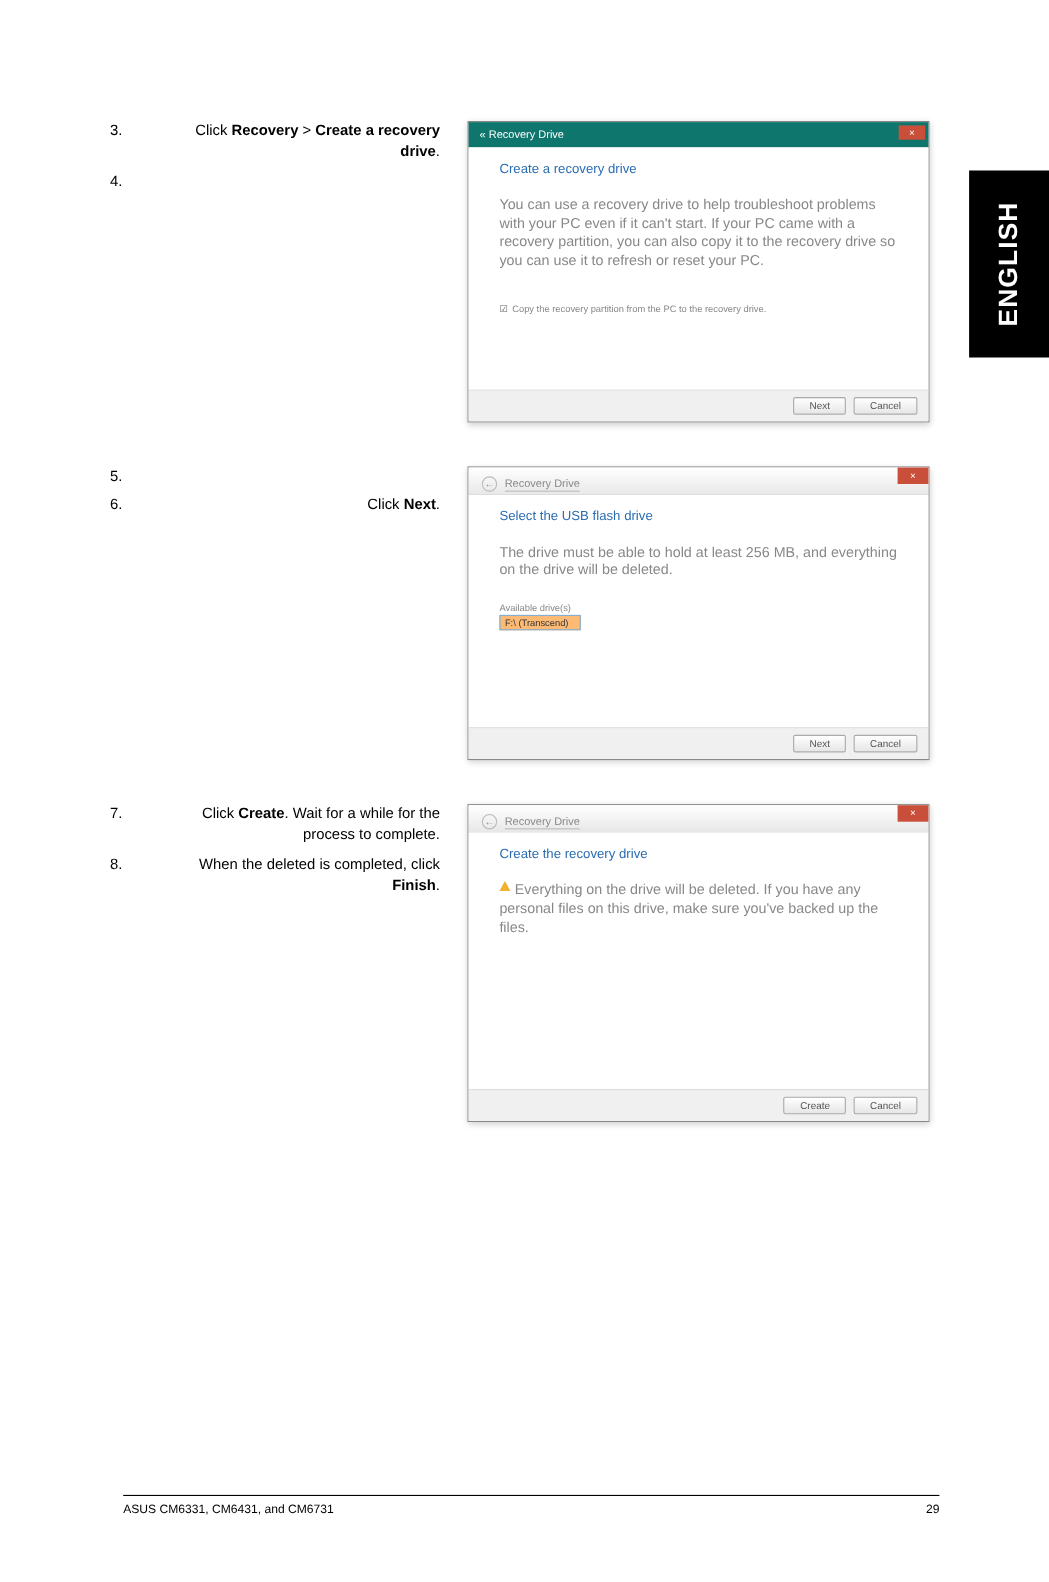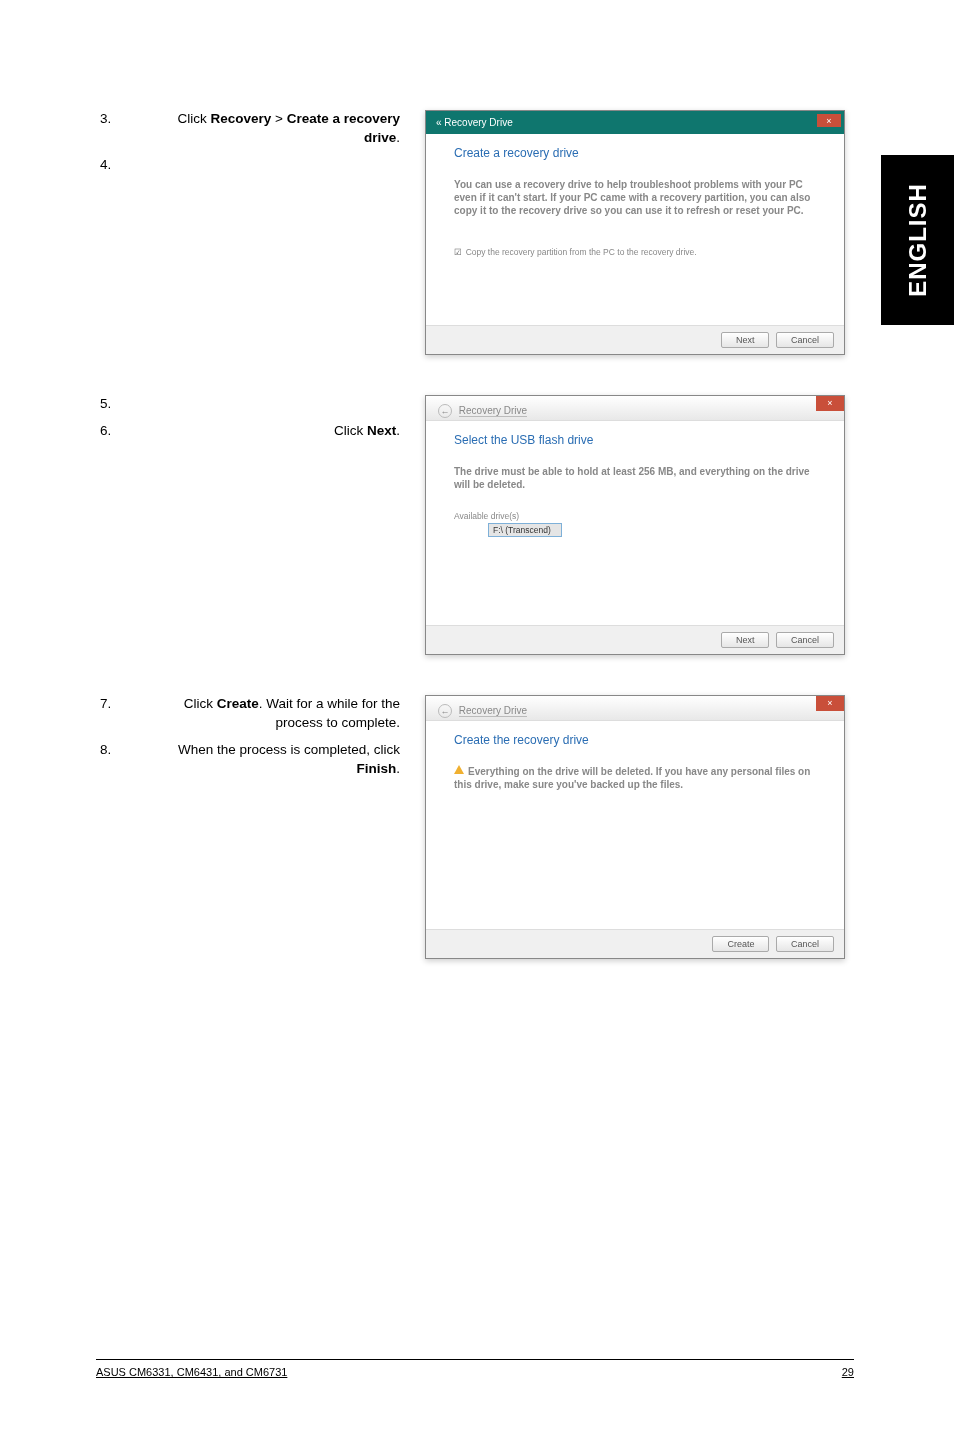--- a/index.html
+++ b/index.html
@@ -118,25 +118,24 @@
     min-height: 180px;
     background: #fff;
     position: relative;
   }
   .dialog-title {
     color: #2a6db3;
     font-size: 12px;
     margin-bottom: 18px;
   }
   .dialog-text {
-    font-size: 10px;
+    font-size: 13px;
     color: #888;
     line-height: 1.3;
     margin-bottom: 20px;
-    font-weight: bold;
   }
   .checkbox-row {
     font-size: 8.5px;
     color: #888;
     margin-top: 30px;
   }
   .checkbox-row::before {
     content: "☑";
     margin-right: 4px;
     color: #666;
@@ -145,22 +144,21 @@
     font-size: 8.5px;
     color: #888;
     margin-bottom: 2px;
   }
   .drive-box {
     border: 1px solid #7eb0d8;
     width: 74px;
     padding: 1px 4px;
     font-size: 8.5px;
     color: #333;
-    background: #e5e5e5;
-    margin-left: 34px;
+    background: #fdba74;
   }
   .warn-icon {
     display: inline-block;
     width: 0;
     height: 0;
     border-left: 5px solid transparent;
     border-right: 5px solid transparent;
     border-bottom: 9px solid #f0b030;
     vertical-align: top;
     margin-right: 4px;
@@ -177,28 +175,27 @@
     background: linear-gradient(#fff,#e6e6e6);
     padding: 2px 14px;
     font-size: 9px;
     color: #555;
     margin-left: 4px;
     border-radius: 2px;
   }
   .page-footer {
     position: absolute;
     bottom: 60px;
-    left: 96px;
+    left: 112px;
     right: 100px;
     border-top: 1px solid #000;
     padding-top: 6px;
     font-size: 11px;
     display: flex;
     justify-content: space-between;
-    text-decoration: underline;
   }
 </style>
 </head>
 <body>
 
 <div class="side-tab">
     <span>ENGLISH</span>
   </div>
 
 <div class="page-content">
@@ -273,21 +270,21 @@
     <div class="left-col">
       <div class="step">
         <div class="step-num">7.</div>
         <div class="step-text">
           <span>Click </span><span class="bold">Create</span><span>. Wait for a while for the process to complete.</span>
         </div>
       </div>
       <div class="step">
         <div class="step-num">8.</div>
         <div class="step-text">
-          <span>When the process is completed, click </span><span class="bold">Finish</span><span>.</span>
+          <span>When the deleted is completed, click </span><span class="bold">Finish</span><span>.</span>
         </div>
       </div>
     </div>
     <div class="right-col">
       <div class="dialog">
         <div class="dialog-header">
           <span class="back-arrow">←</span>
           <span style="border-bottom:1px solid #bbb">Recovery Drive</span>
           <div class="close-btn">×</div>
         </div>

